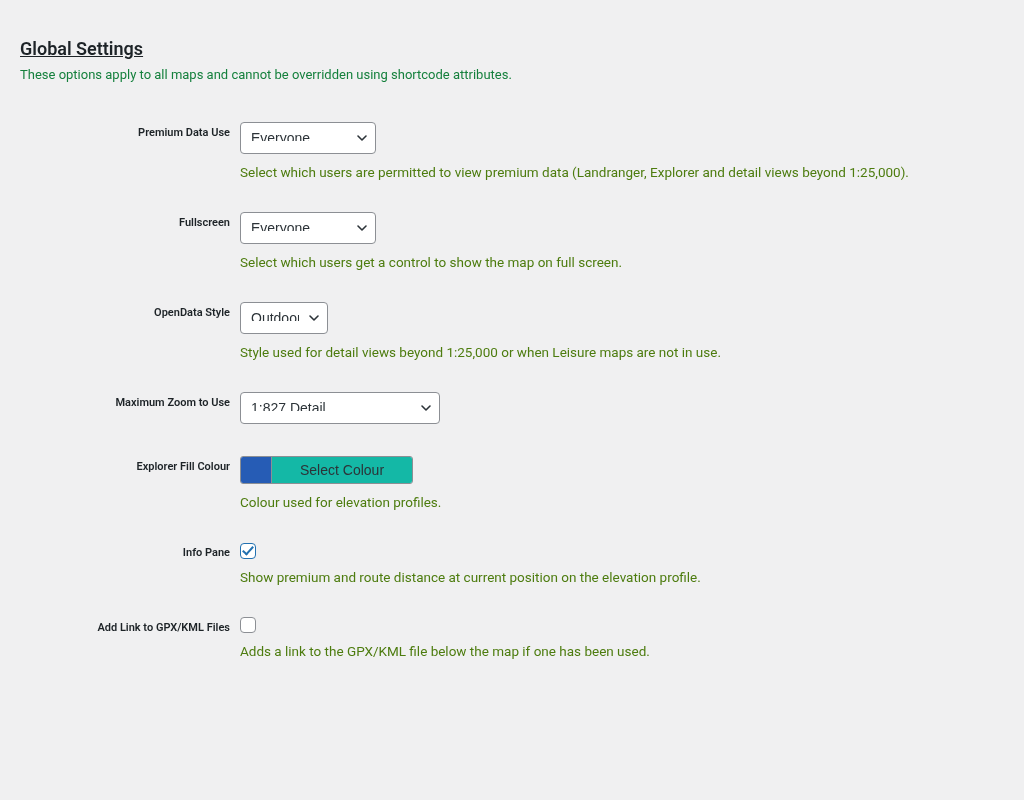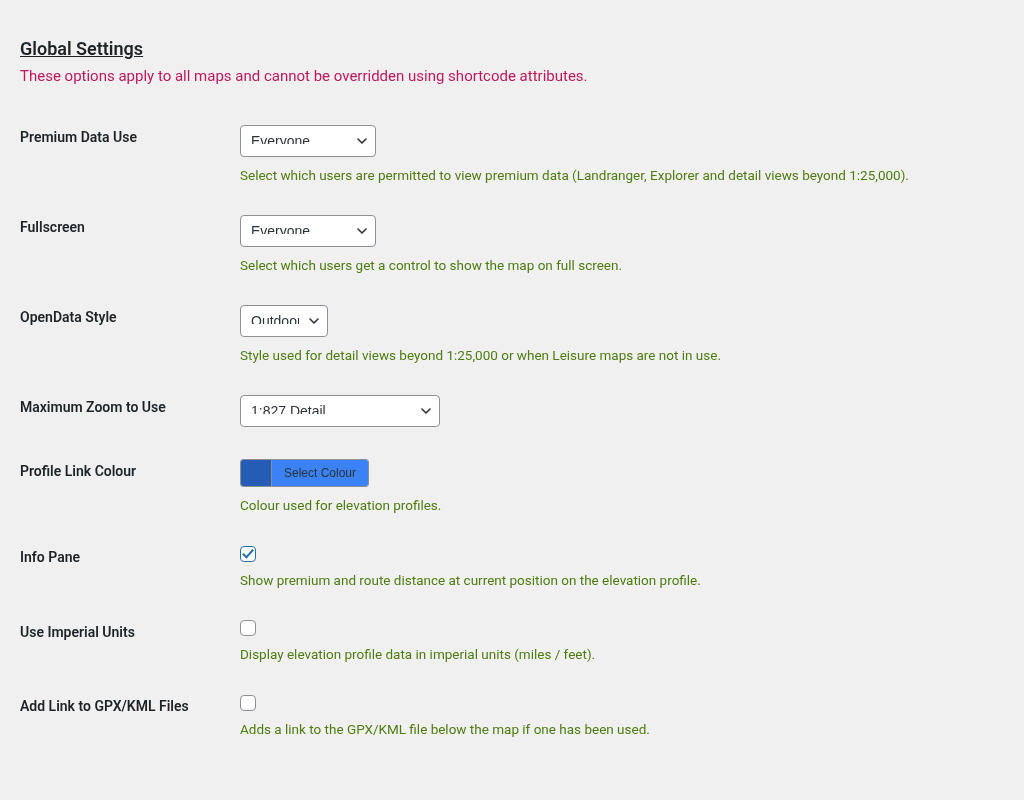--- a/index.html
+++ b/index.html
@@ -15,34 +15,34 @@
     padding: 20px 20px 40px 20px;
   }
   h2.section-title {
     font-size: 18px;
     font-weight: 600;
     margin: 18px 0 6px 0;
     color: #1d2327;
     text-decoration: underline;
   }
   p.section-desc {
-    font-size: 15px;
+    font-size: 13px;
     margin: 8px 0 24px 0;
-    color: #be185d;
+    color: #15803d;
   }
   table.form-table {
     width: 100%;
     border-collapse: collapse;
   }
   table.form-table th {
-    text-align: left;
+    text-align: right;
     vertical-align: top;
     width: 220px;
     padding: 20px 10px 20px 0;
-    font-size: 14px;
+    font-size: 11px;
     font-weight: 600;
     color: #1d2327;
   }
   table.form-table td {
     vertical-align: top;
     padding: 16px 10px 16px 0;
   }
   .select-wrap {
     position: relative;
     display: inline-block;
@@ -87,25 +87,25 @@
     border-radius: 3px;
     overflow: hidden;
     height: 28px;
     vertical-align: top;
   }
   .color-swatch {
     width: 30px;
     background: var(--swatch, #265cb5);
   }
   .color-btn {
-    background: #3b82f6;
+    background: #14b8a6;
     border: none;
     border-left: 1px solid #8c8f94;
-    padding: 0 12px;
-    font-size: 12px;
+    padding: 0 28px;
+    font-size: 14px;
     color: #2c3338;
     cursor: pointer;
   }
 
   input[type="checkbox"].wp-check {
     -webkit-appearance: none;
     appearance: none;
     width: 16px;
     height: 16px;
     border: 1px solid #8c8f94;
@@ -197,45 +197,38 @@
             <option>1:827 Detail</option>
           </select>
           <svg class="select-caret" viewBox="0 0 12 12">
                 <path d="M2 4 L6 8 L10 4" fill="none" stroke="currentColor" stroke-width="1.6" stroke-linecap="round" stroke-linejoin="round"></path>
               </svg>
         </span>
       </td>
     </tr>
 
     <tr>
-      <th>Profile Link Colour</th>
+      <th>Explorer Fill Colour</th>
       <td>
         <span class="color-picker-row">
           <span class="color-swatch" style="--swatch:#265cb5"></span>
           <button type="button" class="color-btn">Select Colour</button>
         </span>
         <p class="description">Colour used for elevation profiles.</p>
       </td>
     </tr>
 
     <tr>
       <th>Info Pane</th>
       <td>
         <input type="checkbox" class="wp-check" checked="" style="">
         <p class="description">Show premium and route distance at current position on the elevation profile.</p>
       </td>
     </tr>
 
-    <tr>
-      <th>Use Imperial Units</th>
-      <td>
-        <input type="checkbox" class="wp-check" style="">
-        <p class="description">Display elevation profile data in imperial units (miles / feet).</p>
-      </td>
-    </tr>
 
     <tr>
       <th>Add Link to GPX/KML Files</th>
       <td>
         <input type="checkbox" class="wp-check" style="">
         <p class="description">Adds a link to the GPX/KML file below the map if one has been used.</p>
       </td>
     </tr>
 
   </tbody>

